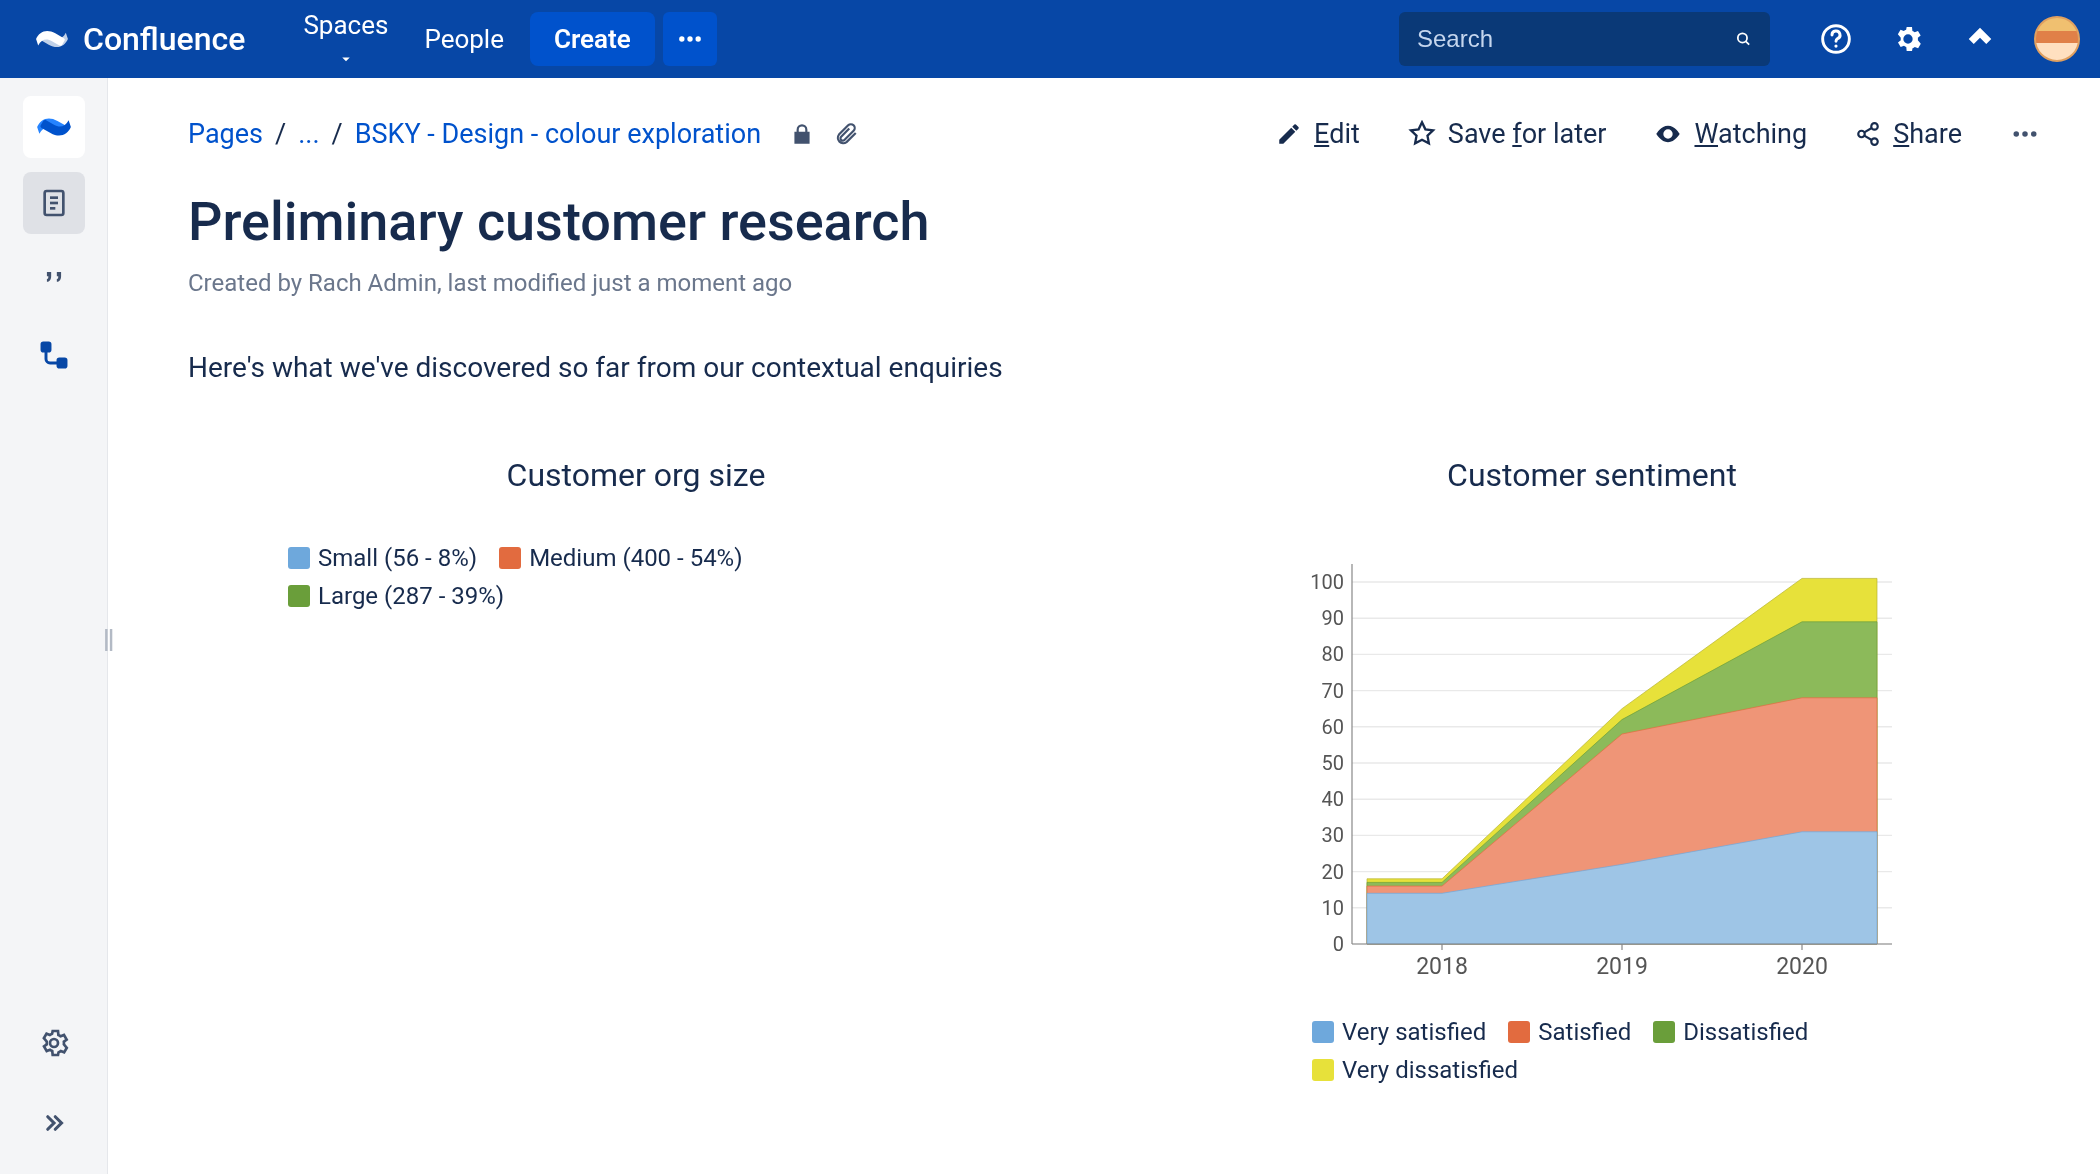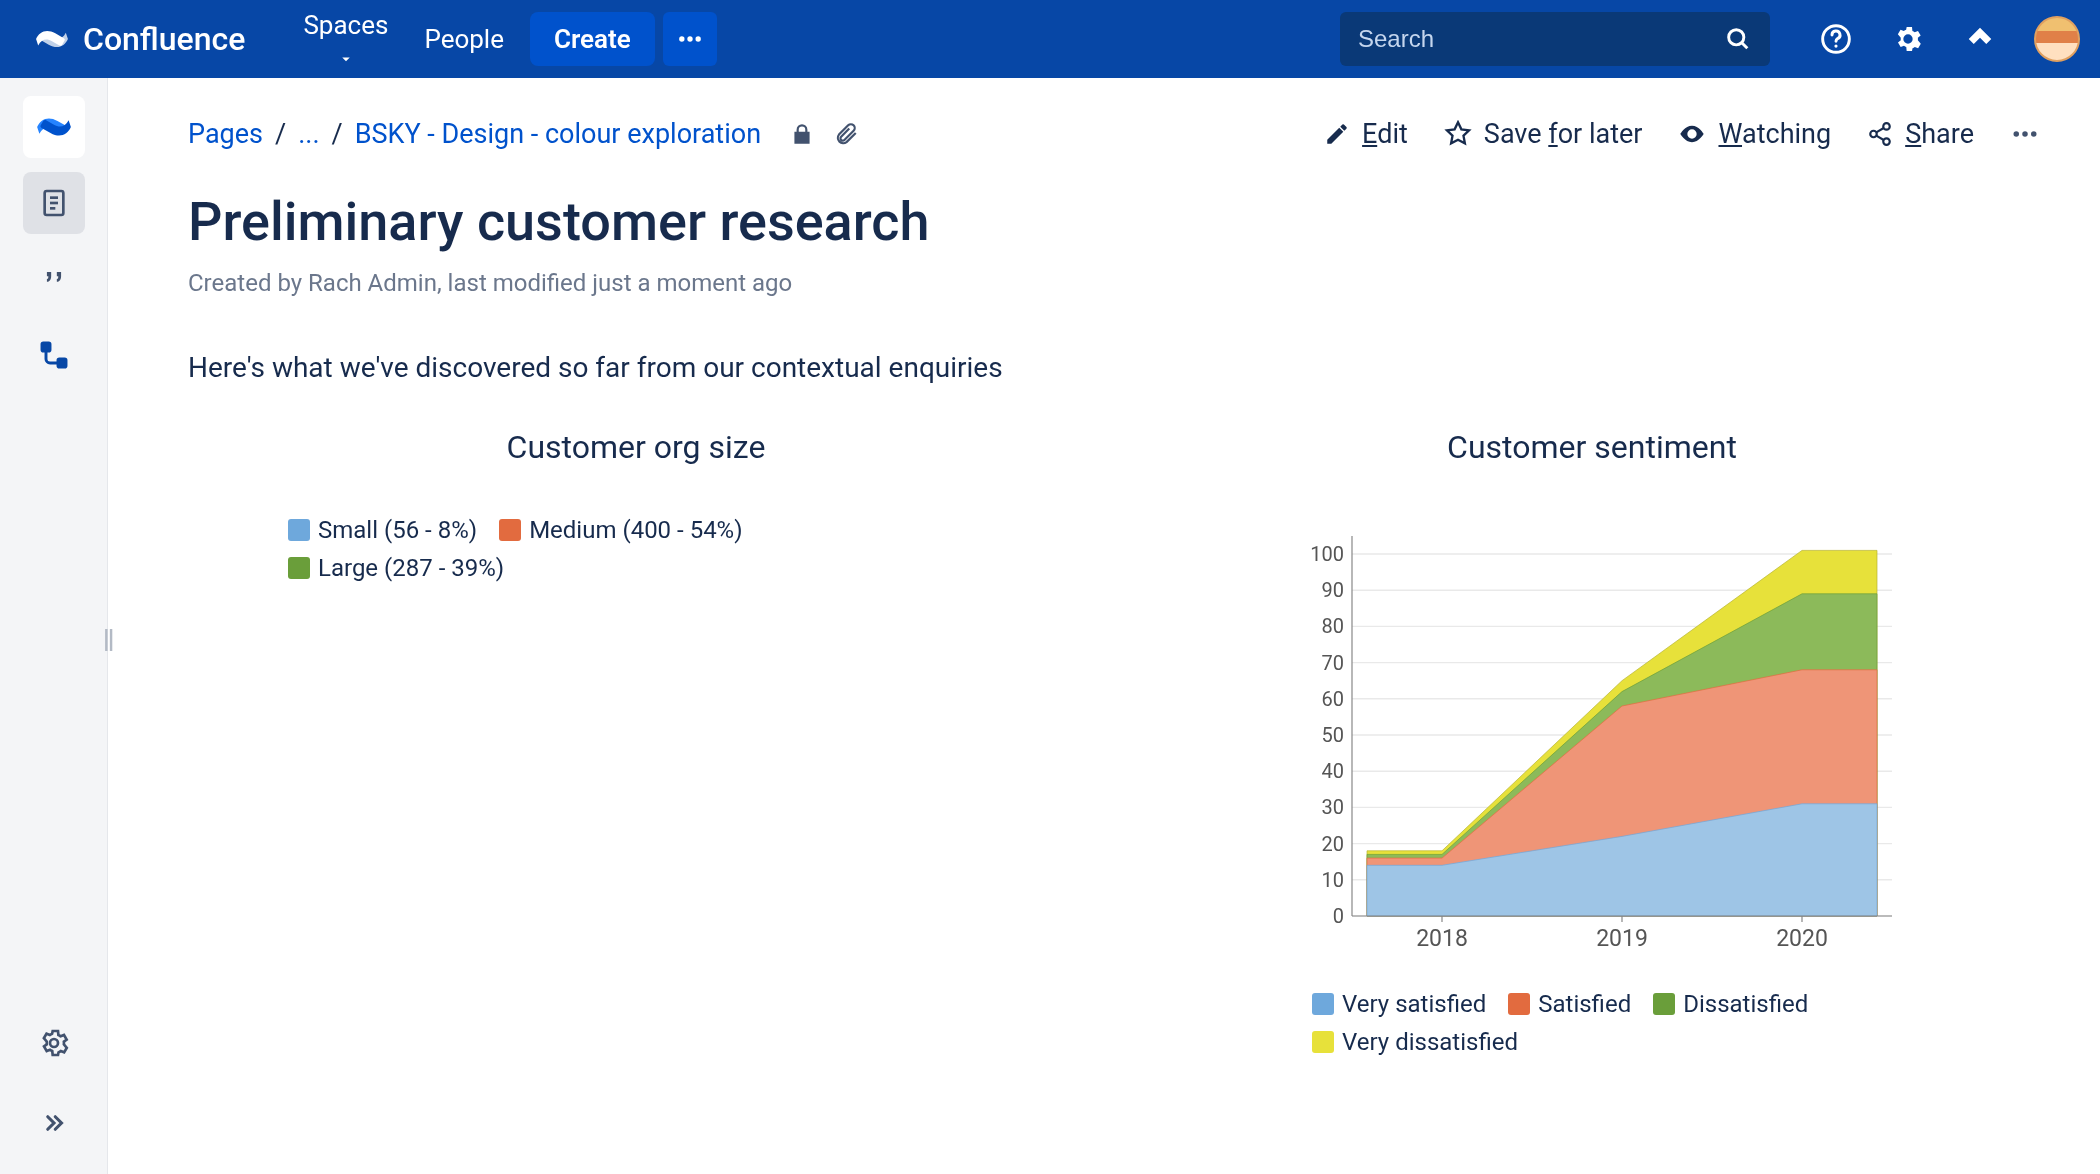--- a/index.html
+++ b/index.html
@@ -47,21 +47,21 @@
     border-radius: 6px;
     width: 54px; height: 54px;
     margin-left: 8px;
     display:flex; align-items:center; justify-content:center;
     cursor:pointer;
   }
   .topbar-spacer { flex: 1; }
   .searchbox {
     background: #0a3977;
     border-radius: 6px;
-    height: 54px; width: 430px;
+    height: 54px; width: 371px;
     display: flex; align-items: center;
     padding: 0 18px; gap: 8px;
     margin-right: 30px;
   }
   .searchbox input {
     background: transparent; border: none; outline: none;
     color: #d6e4f7; font-size: 24px; flex: 1;
   }
   .searchbox input::placeholder { color: #c5d6ee; }
   .top-icon {
@@ -107,35 +107,35 @@
     display: flex; align-items: center; gap: 12px;
     height: 40px;
   }
   .bc-link { color: #0052cc; font-size: 27px; cursor:pointer; }
   .bc-sep  { color: #172b4d; font-size: 27px; }
   .bc-icons { display:flex; gap:14px; margin-left:14px; }
   .bc-icons .ico { color:#6b778c; width:30px; height:30px; cursor:pointer; display:flex; align-items:center; justify-content:center;}
 
   .page-actions {
     margin-left: auto;
-    display: flex; align-items: center; gap: 36px;
+    display: flex; align-items: center; gap: 48px;
     color: #172b4d; font-size: 27px;
   }
   .page-action { display:flex; align-items:center; gap:12px; cursor:pointer; }
   .ul-first::first-letter { text-decoration: underline; }
 
   h1.title { font-size: 54px; font-weight: 500; color:#172b4d; margin-top: 36px; }
   .byline { color: #6b778c; font-size: 24px; margin-top: 16px; }
 
   .intro { font-size: 28px; color:#172b4d; margin-top: 54px; }
 
   .charts-row {
     display: flex; gap: 60px; margin-top: 44px;
   }
-  .chart-col { flex: 1; }
+  .chart-col { flex: 1; margin-top: 28px; }
   .chart-title { text-align:center; font-size: 32px; color:#172b4d; margin-bottom: 40px; }
 
   
   .pie-wrap { position: relative; width: 560px; height: 380px; margin: 70px auto 0; }
   .pie-svg { display:block; margin: 0 auto; }
   .callout-box {
     position:absolute; background:#fff; border:1px solid #555; padding:2px 10px; font-size:22px;
     white-space: nowrap;
   }
   .callout-line { position:absolute; height:1px; background:#555; }

